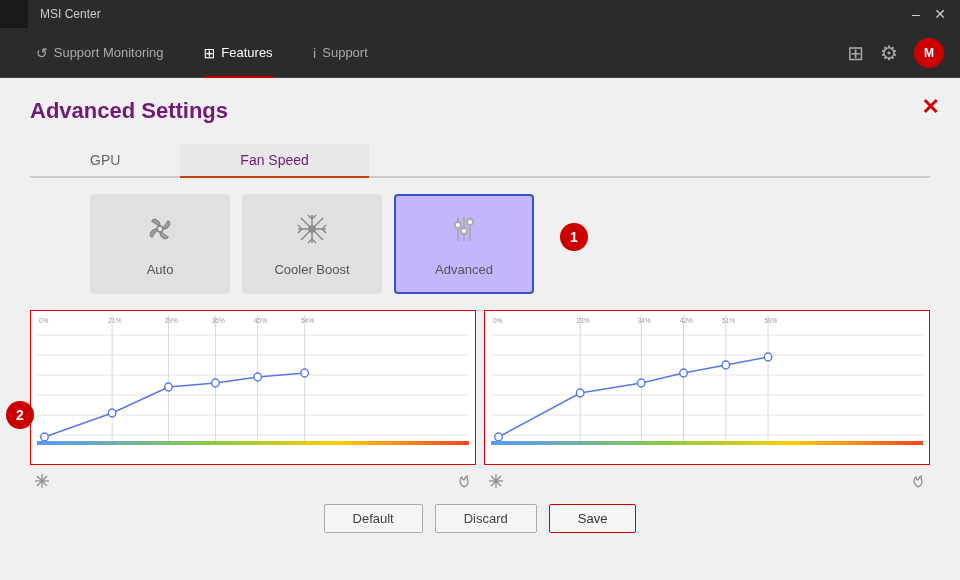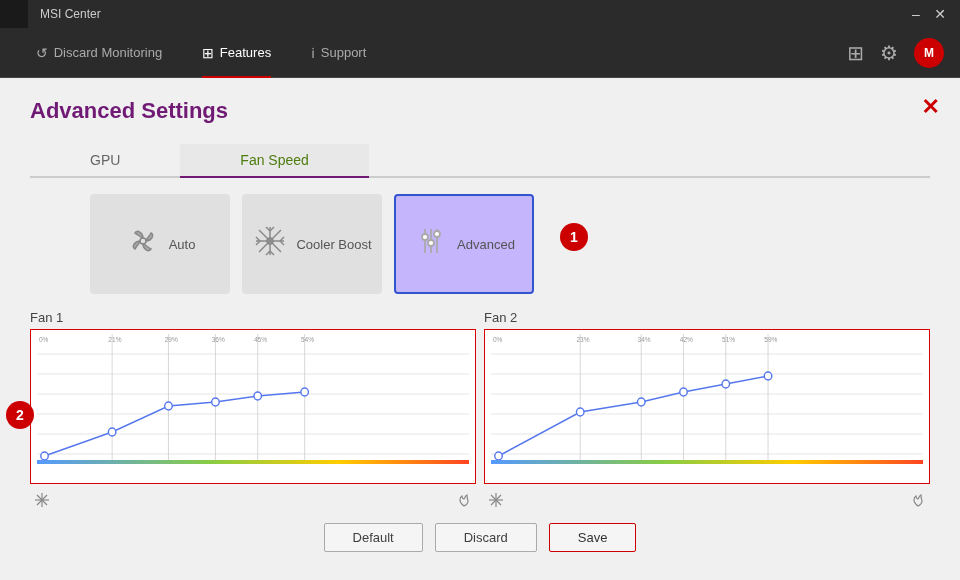--- a/index.html
+++ b/index.html
@@ -83,32 +83,32 @@
       display: flex; gap: 0; margin-bottom: 16px;
       border-bottom: 2px solid #ccc;
       align-items: center;
     }
     .mode-tab {
       padding: 8px 60px; cursor: pointer; font-size: 14px; color: #666;
       background: transparent; border: none; border-bottom: 2px solid transparent;
       margin-bottom: -2px;
     }
     .mode-tab.active {
-      background: #e8e8e8; color: #4d7c0f; border-bottom: 2px solid #701a75;
+      background: #e8e8e8; color: #701a75; border-bottom: 2px solid #c2410c;
     }
 
     
     .option-cards {
       display: flex; gap: 12px; margin-bottom: 16px; padding: 0 60px;
     }
     .option-card {
       width: 140px; height: 100px;
       background: #e0e0e0; border: 2px solid transparent;
       border-radius: 4px; cursor: pointer;
-      display: flex; flex-direction: row; align-items: center; justify-content: center;
+      display: flex; flex-direction: column; align-items: center; justify-content: center;
       gap: 8px; font-size: 13px; color: #555;
     }
     .option-card.active {
       background: #c4b5fd; border-color: #3355cc;
     }
     .option-card .card-icon { font-size: 28px; color: #777; }
     .option-card.active .card-icon { color: #888; }
 
     
     .fans-row {
@@ -176,21 +176,21 @@
   <span>MSI Center</span>
   <div class="win-controls">
     <div class="win-btn">–</div>
     <div class="win-btn close">✕</div>
   </div>
 </div>
 
 <div id="navbar">
   <div class="nav-tab">
     <span class="nav-tab-icon">↺</span>
-    <span>Discard Monitoring</span>
+    <span>Support Monitoring</span>
   </div>
   <div class="nav-tab active">
     <span class="nav-tab-icon">⊞</span>
     <span>Features</span>
   </div>
   <div class="nav-tab">
     <span class="nav-tab-icon">ℹ</span>
     <span>Support</span>
   </div>
   <div class="nav-right">
@@ -253,28 +253,20 @@
           <line x1="18" y1="6" x2="18" y2="30"></line>
           <circle cx="12" cy="14" r="3" fill="white" stroke="#aaa"></circle>
           <circle cx="18" cy="20" r="3" fill="white" stroke="#aaa"></circle>
           <circle cx="24" cy="11" r="3" fill="white" stroke="#aaa"></circle>
         </svg>
       </span>
       <span>Advanced</span>
     </div>
   </div>
 
-  <div class="fans-labels-row">
-    <div class="fan-label-wrap">
-      <div class="fan-label">Fan 1</div>
-    </div>
-    <div class="fan-label-wrap">
-      <div class="fan-label">Fan 2</div>
-    </div>
-  </div>
 
   <div class="fans-row">
 
     <div class="fan-container">
       <svg class="chart-svg" viewBox="0 0 460 130" preserveAspectRatio="none">
 
         <line x1="0" y1="20" x2="460" y2="20" stroke="#ddd" stroke-width="0.8"></line>
         <line x1="0" y1="40" x2="460" y2="40" stroke="#ddd" stroke-width="0.8"></line>
         <line x1="0" y1="60" x2="460" y2="60" stroke="#ddd" stroke-width="0.8"></line>
         <line x1="0" y1="80" x2="460" y2="80" stroke="#ddd" stroke-width="0.8"></line>

